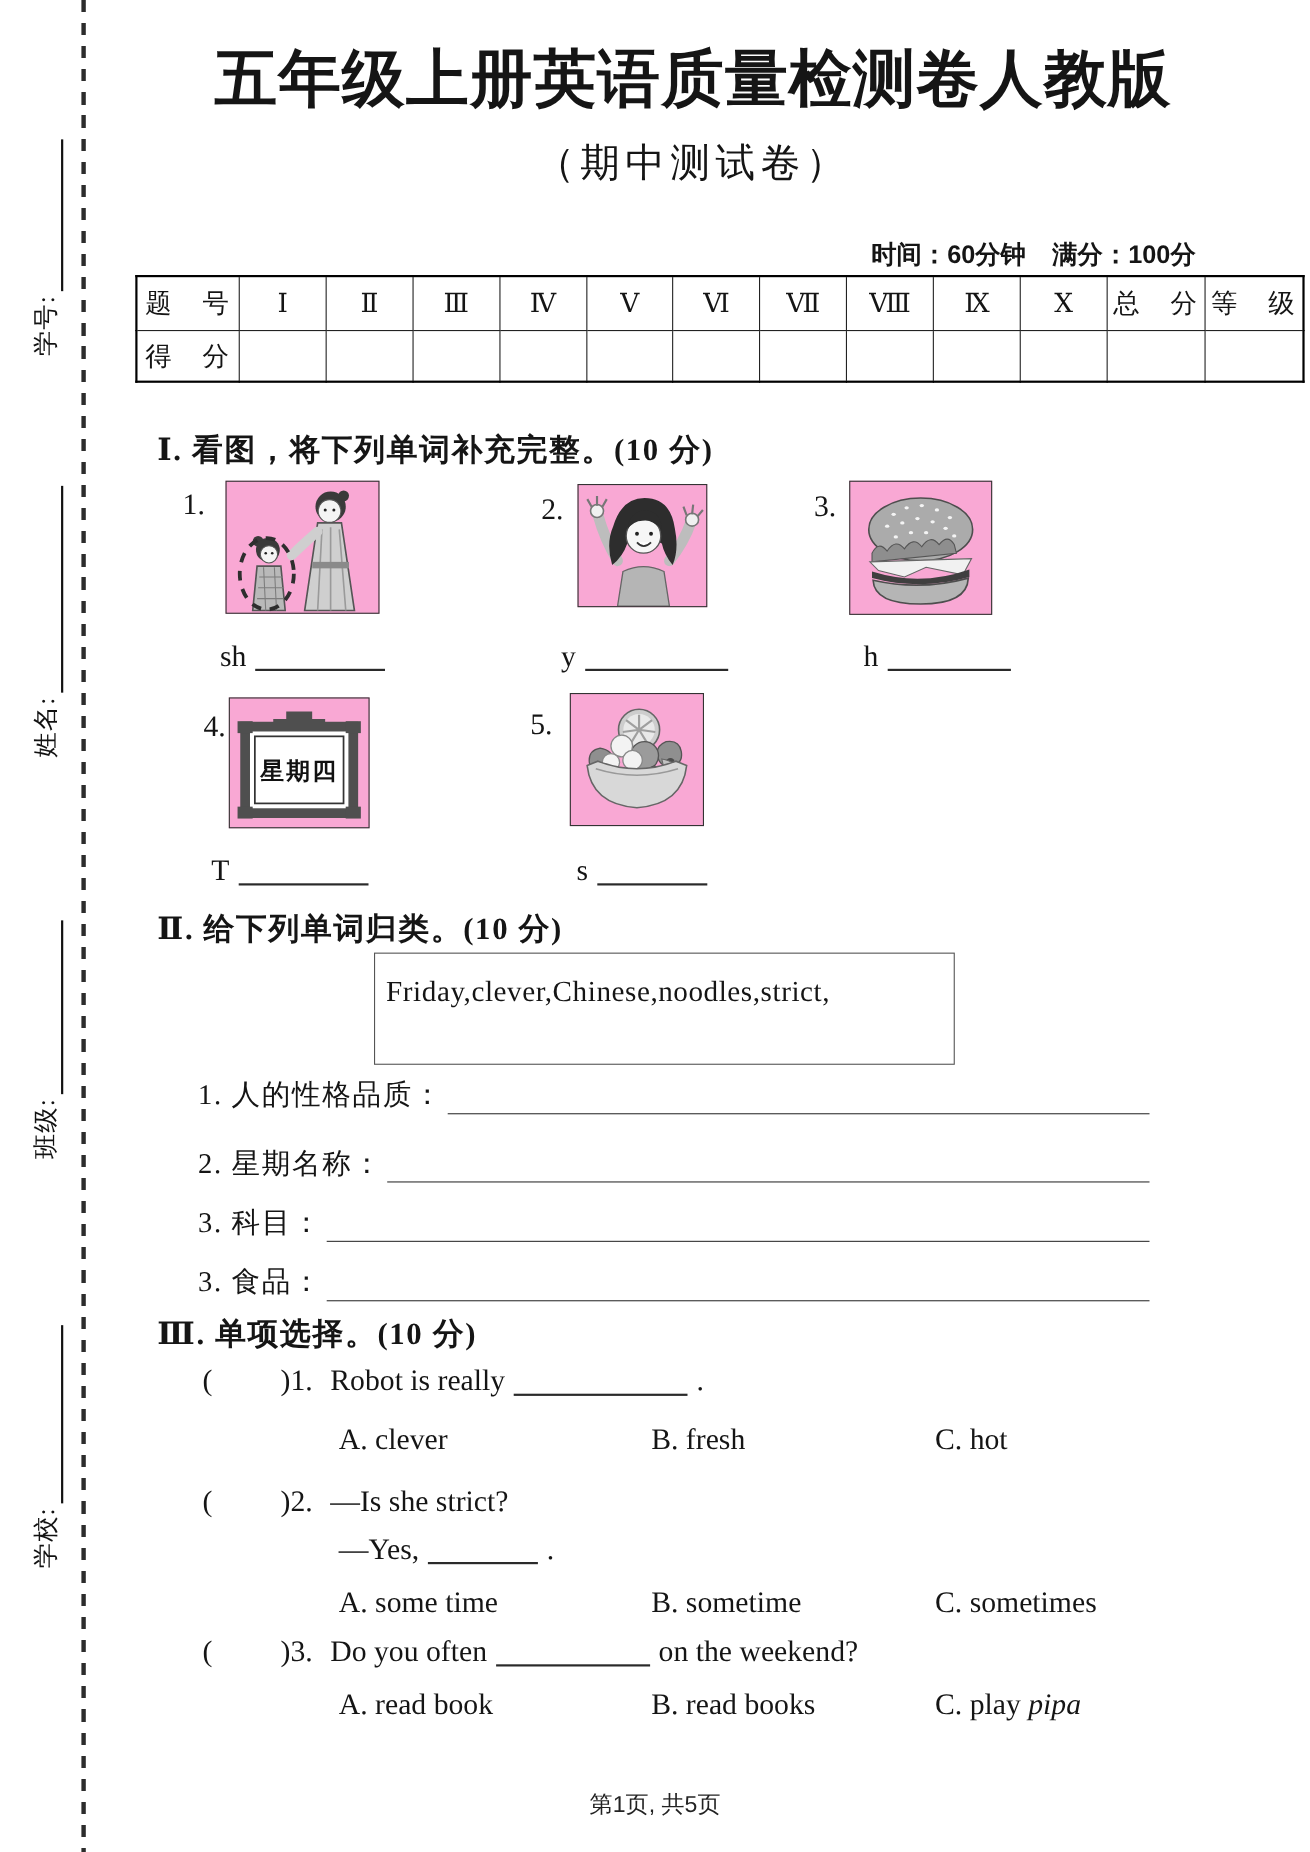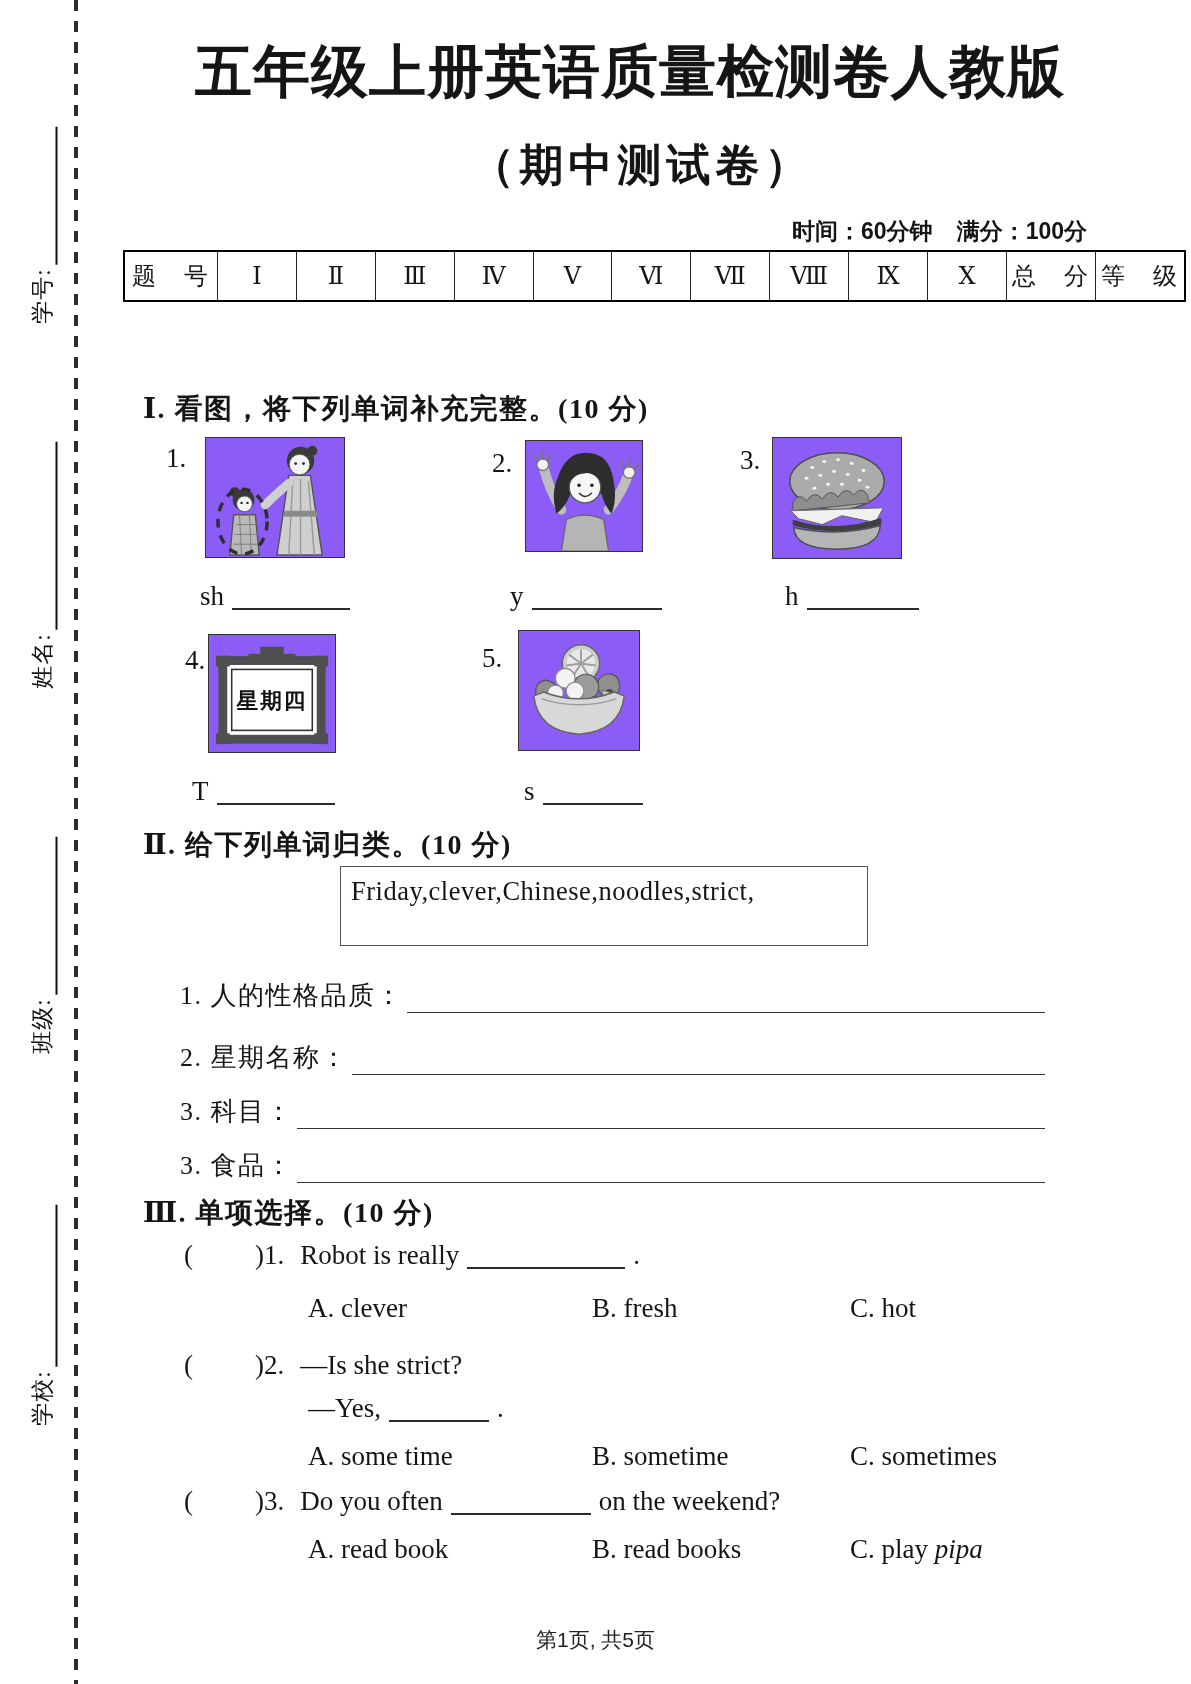--- a/index.html
+++ b/index.html
@@ -8,41 +8,41 @@
     font-family:"Liberation Serif","DejaVu Serif",serif;overflow:hidden;
   }
   .cut-line{position:absolute;left:74px;top:0;bottom:0;width:4px;
     background:repeating-linear-gradient(to bottom,#2c2c2c 0 11px,transparent 11px 21px);}
   .side-field{position:absolute;left:42px;transform:translate(-50%,-50%) rotate(-90deg);
     white-space:nowrap;display:flex;align-items:flex-end;}
   .side-label{font-size:23px;letter-spacing:1px;color:#111;}
   .side-line{display:inline-block;border-bottom:2.2px solid #111;height:22px;margin-left:4px;}
   .title{position:absolute;left:110px;top:34px;width:1040px;margin:0;text-align:center;
     font-size:57px;font-weight:900;letter-spacing:1px;}
-  .subtitle{position:absolute;left:110px;top:124px;width:1040px;margin:12px;text-align:center;
-    font-size:44px;font-weight:700;letter-spacing:5px;}
+  .subtitle{position:absolute;left:110px;top:124px;width:1040px;margin:0;text-align:center;
+    font-size:36px;font-weight:400;letter-spacing:5px;}
   .meta{position:absolute;top:216px;right:104px;font-family:"Liberation Sans","DejaVu Sans",sans-serif;
     font-size:23px;font-weight:700;display:flex;gap:24px;}
   table.score-table{position:absolute;left:123px;top:250px;width:1063px;border-collapse:collapse;
     table-layout:fixed;border:2.5px solid #000;}
   table.score-table td{border:1.6px solid #222;text-align:center;font-size:24px;
     font-family:"DejaVu Serif","DejaVu Sans",serif;padding:0;}
   table.score-table tr.r1 td{height:48px;text-align:center;}
   table.score-table tr.r2 td{height:45px;}
   td.lab{width:92px;letter-spacing:2px;}
   td.wide{width:88px;letter-spacing:2px;}
   .sec-head{position:absolute;left:125px;font-size:28px;font-weight:700;letter-spacing:1.5px;margin-left:18px;}
   .pic-num{position:absolute;font-size:27px;}
-  .pic-box{position:absolute;border:1.6px solid #333;background:#8b5cf6;box-sizing:border-box;}
+  .pic-box{position:absolute;border:1.6px solid #333;background:#f9a8d4;box-sizing:border-box;}
   .pic-box svg{display:block;width:100%;height:100%;}
   .word-blank{position:absolute;font-size:27px;}
   .blank{display:inline-block;border-bottom:2.3px solid #2a2a2a;height:24px;vertical-align:-5px;margin-left:8px;}
   .blank.mid{margin-right:8px;}
-  .word-box{position:absolute;left:340px;top:866px;width:528px;height:80px;border:1.6px solid #555;
-    box-sizing:border-box;padding:3px 10px;font-size:26.5px;letter-spacing:0.5px;}
+  .word-box{position:absolute;left:340px;top:866px;width:528px;height:102px;border:1.6px solid #555;
+    box-sizing:border-box;padding:13px 10px;font-size:26.5px;letter-spacing:0.5px;}
   .word-box div{line-height:43px;}
   .cat-row{position:absolute;left:180px;width:865px;display:flex;align-items:flex-end;font-size:26px;}
   .cat-label{white-space:nowrap;letter-spacing:1.5px;}
   .cat-line{flex:1;border-bottom:1.8px solid #333;height:26px;margin-left:4px;}
   .mc-row{position:absolute;left:184px;font-size:27px;white-space:nowrap;}
   .bgap{display:inline-block;width:62px;}
   .qnum{margin-right:16px;}
   .opt{position:absolute;top:0;font-size:27px;white-space:nowrap;}
   .oA{left:308px}.oB{left:592px}.oC{left:850px}
   .opt-row{position:absolute;left:0;width:1123px;height:34px;}
@@ -90,20 +90,35 @@
       <td>Ⅲ</td>
       <td>Ⅳ</td>
       <td>Ⅴ</td>
       <td>Ⅵ</td>
       <td>Ⅶ</td>
       <td>Ⅷ</td>
       <td>Ⅸ</td>
       <td>Ⅹ</td>
       <td class="wide">总　分</td>
       <td class="wide">等　级</td>
+    </tr>
+    <tr class="r2">
+      <td class="lab">得　分</td>
+      <td></td>
+      <td></td>
+      <td></td>
+      <td></td>
+      <td></td>
+      <td></td>
+      <td></td>
+      <td></td>
+      <td></td>
+      <td></td>
+      <td></td>
+      <td></td>
     </tr>
   </tbody>
     </table>
 
   <div class="sec-head" style="top:390px">Ⅰ. 看图，将下列单词补充完整。(10 分)</div>
 
   <span class="pic-num" style="left:166px;top:443px">1.</span>
   <div class="pic-box" style="left:205px;top:437px;width:140px;height:121px">
     <svg viewBox="0 0 140 121">
       <path d="M84 38 L106 38 L118 119 L72 119 Z" fill="#cfcfcf" stroke="#555" stroke-width="1.5"></path>

